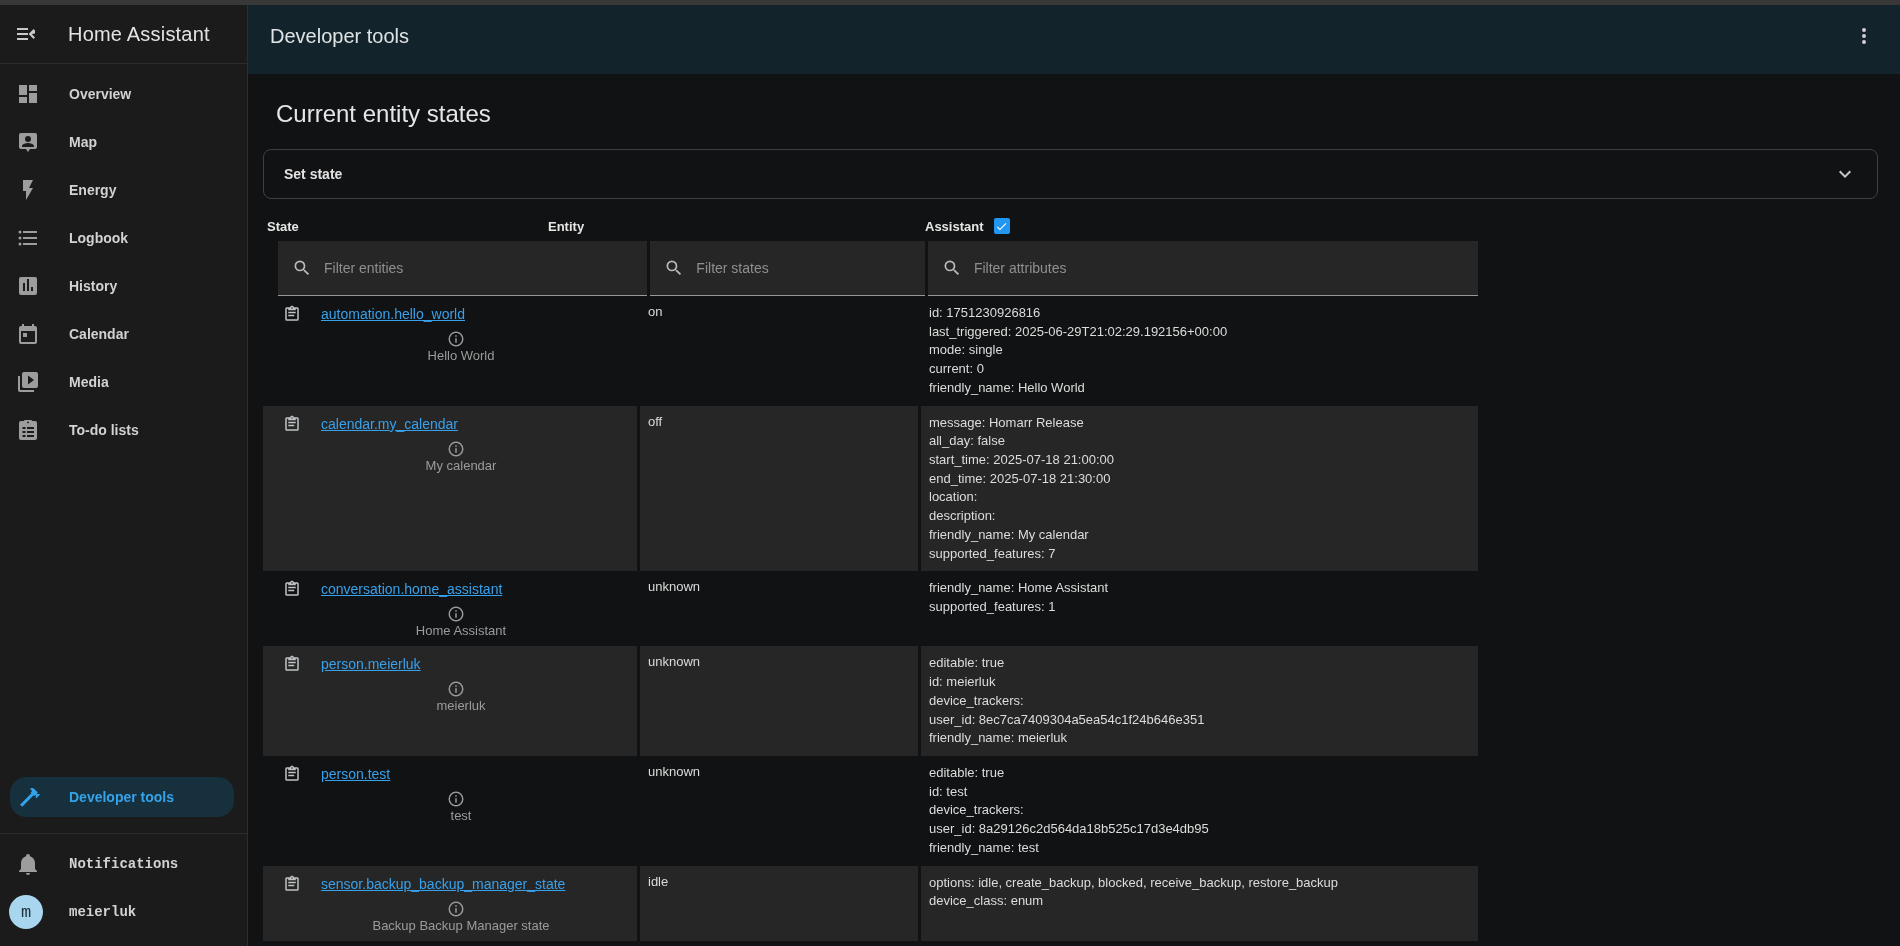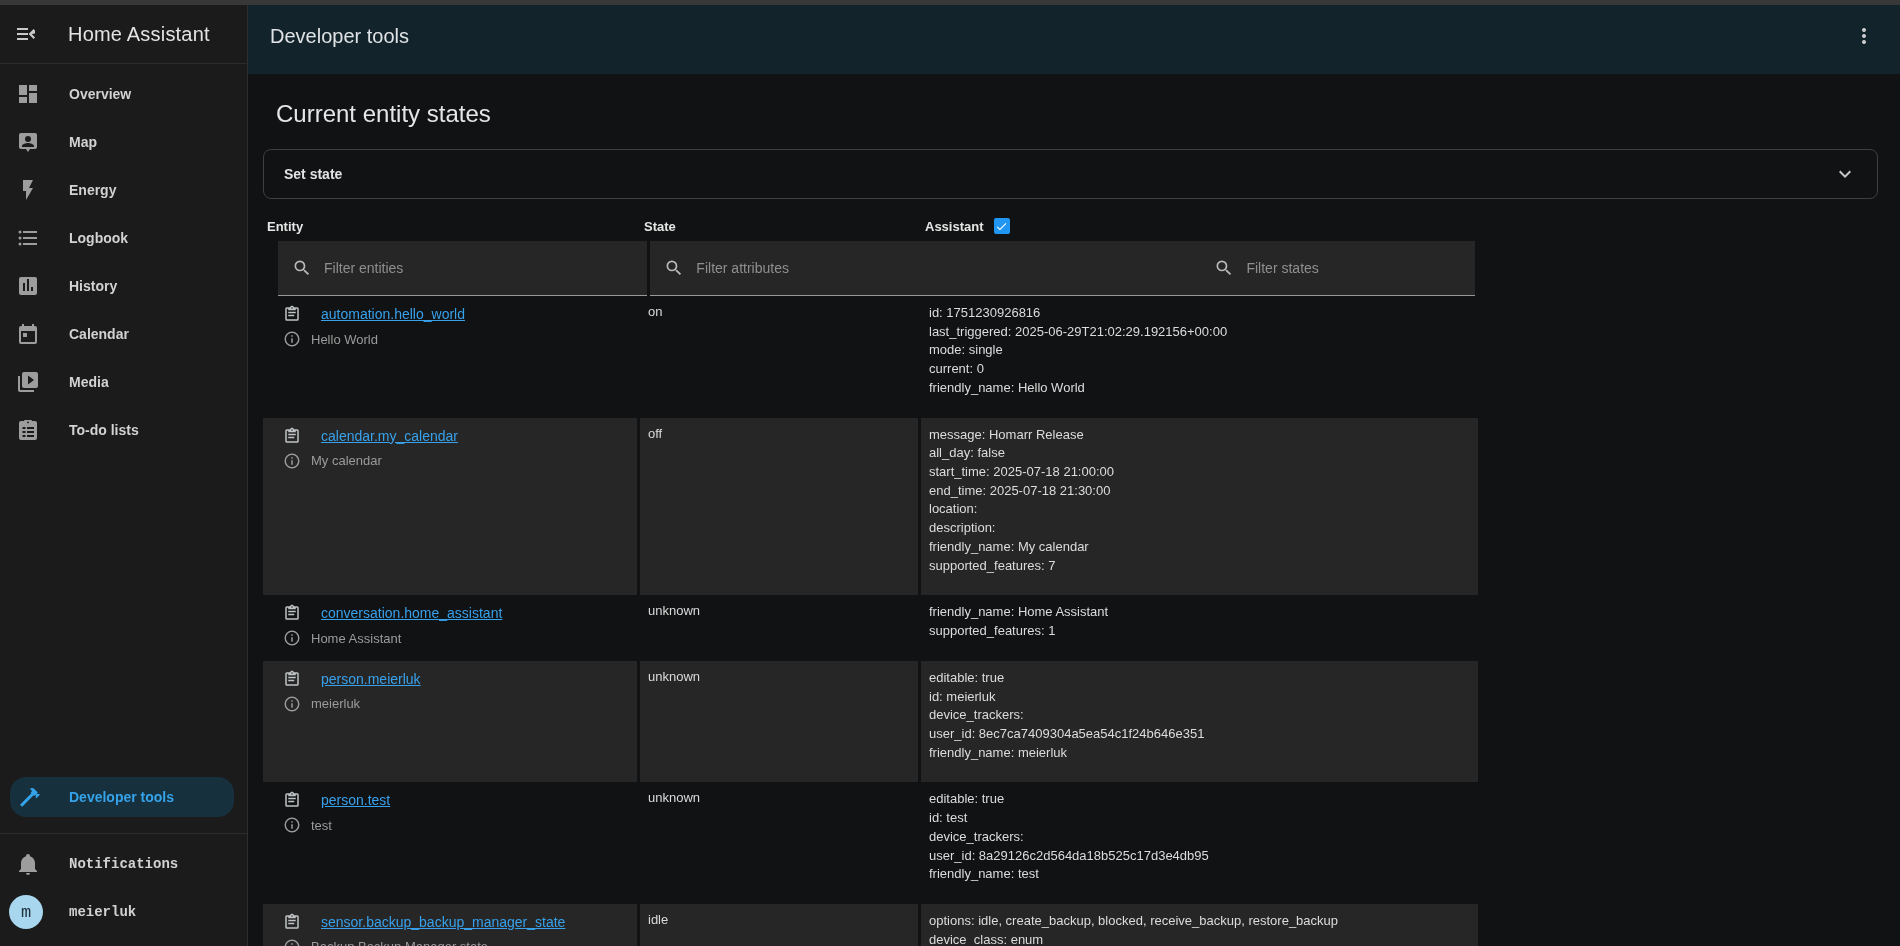--- a/index.html
+++ b/index.html
@@ -69,23 +69,23 @@
   .filter input { background:transparent; border:none; outline:none; color:#d9d9d9;
                   font-size:14px; font-family:inherit; width:100%; }
   .filter input::placeholder { color:#8f8f8f; opacity:1; }
 
   .trow { display:flex; min-height:64px; }
   .trow:nth-child(even) { background:#262626; }
   .trow .cell { border-right:3px solid #111213; }
   .trow .cell:last-child { border-right:none; }
   .cell.col-e { width:377px; padding:9px 8px 8px 20px; }
   .cell.col-s { width:281px; padding:8px 8px 8px 8px; font-size:13px; color:#dadada; }
-  .cell.col-a { width:557px; padding:8px 8px 20px 8px; }
+  .cell.col-a { width:557px; padding:8px 8px 8px 8px; }
   .ent-line { display:flex; align-items:center; }
-  .ent-line + .ent-line { margin-top:7px; }
+  .ent-line + .ent-line { margin-top:7px;flex-direction:column; }
   .ent-line .eic { width:18px; height:18px; color:#c0c3c5; flex-shrink:0; cursor:pointer; }
   .ent-line .iic { width:18px; height:18px; color:#9b9b9b; flex-shrink:0; cursor:pointer; }
   .ent-id { margin-left:20px; font-size:14px; color:#38a1ec; text-decoration:underline; cursor:pointer; }
   .ent-name { margin-left:10px; font-size:13px; color:#9b9b9b; }
   .attrs { font-size:13px; line-height:1.44; color:#dcdcdc; white-space:pre-line; }
 </style>
 </head>
 <body>
 
 <svg width="0" height="0" style="position:absolute">
@@ -251,50 +251,50 @@
 
       <div class="set-state">
         <span class="lbl">Set state</span>
         <svg class="chev">
             <use href="#i-chevron-down"></use>
           </svg>
       </div>
 
       <div class="tbl">
         <div class="thead">
+          <div class="th col-s">State</div>
           <div class="th col-e">Entity</div>
-          <div class="th col-s">State</div>
           <div class="th col-a">
             <span>Assistant</span>
             <span class="checkbox" id="attr-checkbox">
               <svg>
                   <use href="#i-check"></use>
                 </svg>
             </span>
           </div>
         </div>
 
         <div class="filters">
           <div class="filter col-e">
             <svg class="mag">
                 <use href="#i-magnify"></use>
               </svg>
             <input type="text" placeholder="Filter entities" style="">
           </div>
+          <div class="filter col-s">
+            <svg class="mag">
+                <use href="#i-magnify"></use>
+              </svg>
+            <input type="text" placeholder="Filter states" style="">
+          </div>
           <div class="filter col-a">
             <svg class="mag">
                 <use href="#i-magnify"></use>
               </svg>
             <input type="text" placeholder="Filter attributes" style="">
-          </div>
-          <div class="filter col-s">
-            <svg class="mag">
-                <use href="#i-magnify"></use>
-              </svg>
-            <input type="text" placeholder="Filter states" style="">
           </div>
         </div>
 
         <div class="tbody">
 
           <div class="trow">
             <div class="cell col-e">
               <div class="ent-line">
                 <svg class="eic">
                     <use href="#i-clipboard"></use>

